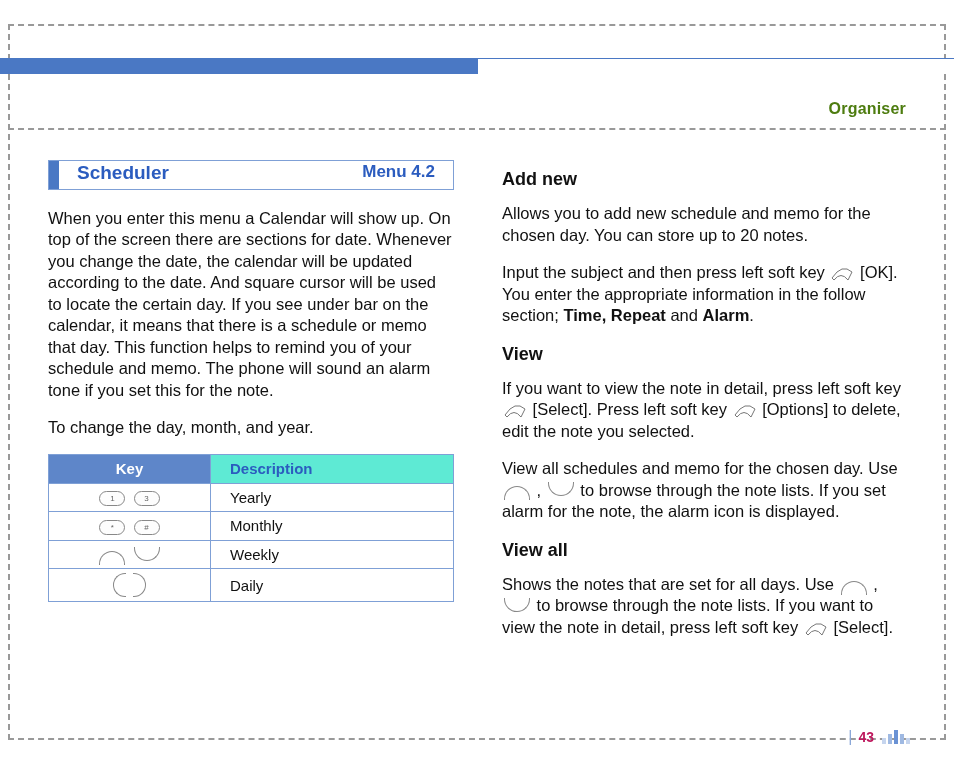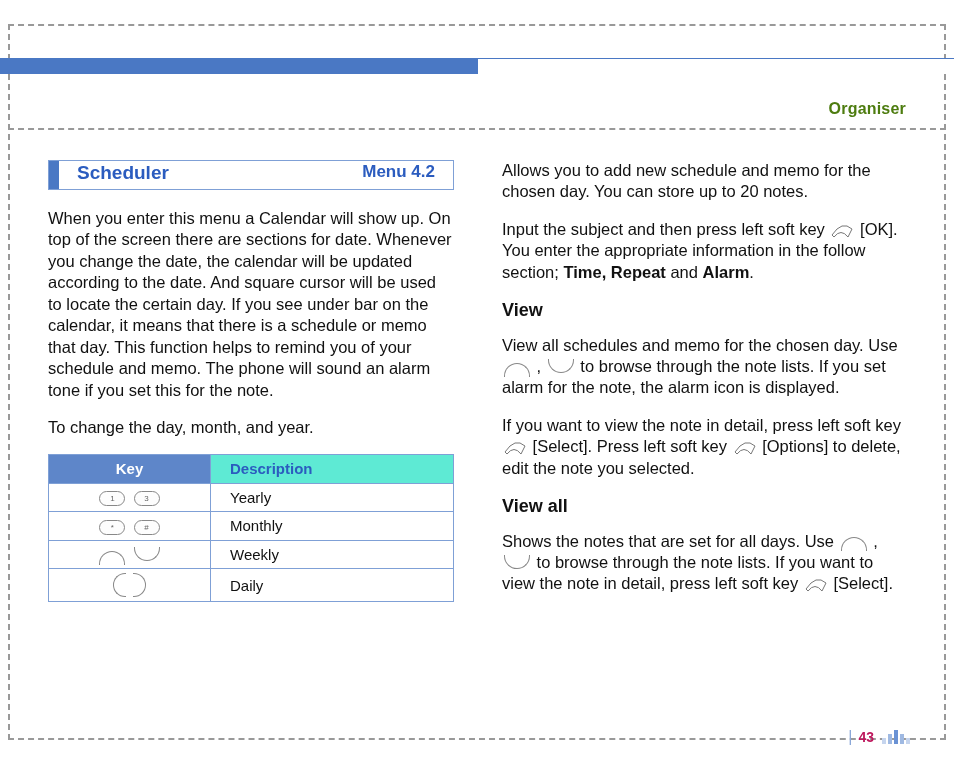--- a/index.html
+++ b/index.html
@@ -281,45 +281,46 @@
           <span class="key-side right"></span>
         </td>
         <td>Daily</td>
       </tr>
     </tbody>
       </table>
 
   </div>
 
   <div class="col">
+    <h3 class="sub">Add new</h3>
     <p>Allows you to add new schedule and memo for the chosen day. You can store up to 20 notes.</p>
     <p>
       <span>Input the subject and then press left soft key </span>
       <svg class="soft-key-icon" viewBox="0 0 22 14">
           <path d="M1 11 Q11 -4 21 5 L17 13 Q10 4 3 13 Z" fill="none" stroke="#777" stroke-width="1"></path>
         </svg>
       <span> [OK]. You enter the appropriate information in the follow section; </span><span class="bold">Time, Repeat</span><span> and </span><span class="bold">Alarm</span><span>.</span>
     </p>
 
     <h3 class="sub">View</h3>
-    <p>
-      <span>View all schedules and memo for the chosen day. Use </span>
-      <span class="key-arc"></span><span> , </span><span class="key-arc down"></span>
-      <span> to browse through the note lists. If you set alarm for the note, the alarm icon is displayed.</span>
-    </p>
     <p>
       <span>If you want to view the note in detail, press left soft key </span>
       <svg class="soft-key-icon" viewBox="0 0 22 14">
           <path d="M1 11 Q11 -4 21 5 L17 13 Q10 4 3 13 Z" fill="none" stroke="#777" stroke-width="1"></path>
         </svg>
       <span> [Select]. Press left soft key </span>
       <svg class="soft-key-icon" viewBox="0 0 22 14">
           <path d="M1 11 Q11 -4 21 5 L17 13 Q10 4 3 13 Z" fill="none" stroke="#777" stroke-width="1"></path>
         </svg>
       <span> [Options] to delete, edit the note you selected.</span>
+    </p>
+    <p>
+      <span>View all schedules and memo for the chosen day. Use </span>
+      <span class="key-arc"></span><span> , </span><span class="key-arc down"></span>
+      <span> to browse through the note lists. If you set alarm for the note, the alarm icon is displayed.</span>
     </p>
 
     <h3 class="sub">View all</h3>
     <p>
       <span>Shows the notes that are set for all days. Use </span>
       <span class="key-arc"></span><span> , </span><span class="key-arc down"></span>
       <span> to browse through the note lists. If you want to view the note in detail, press left soft key </span>
       <svg class="soft-key-icon" viewBox="0 0 22 14">
           <path d="M1 11 Q11 -4 21 5 L17 13 Q10 4 3 13 Z" fill="none" stroke="#777" stroke-width="1"></path>
         </svg>

